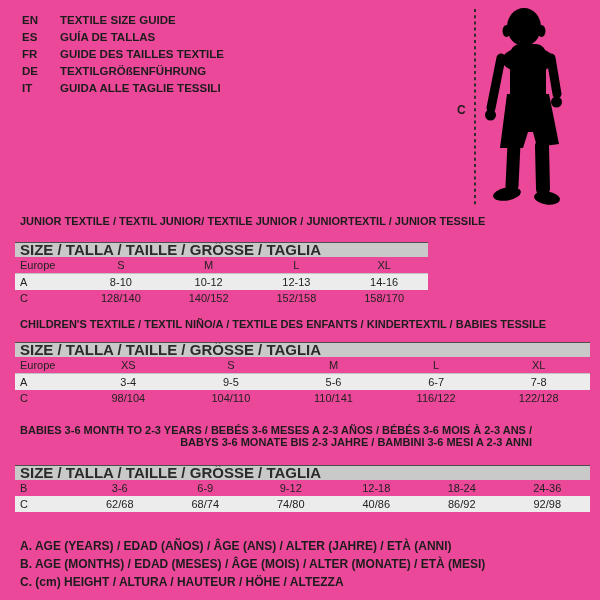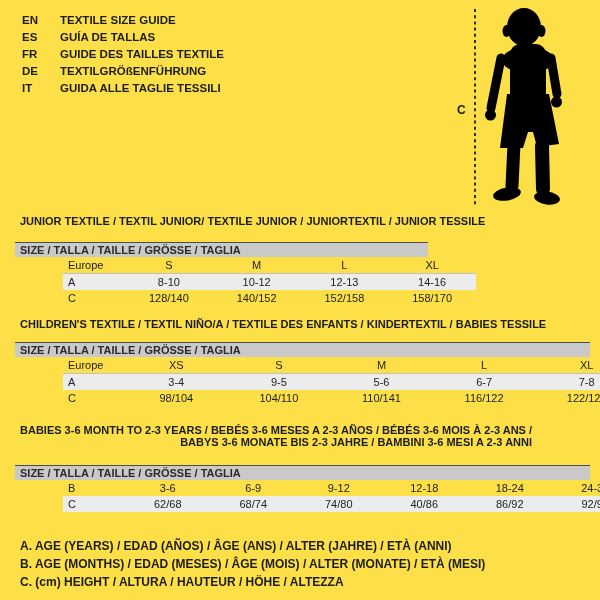--- a/index.html
+++ b/index.html
@@ -1,38 +1,38 @@
 <!DOCTYPE html>
 <html><head>
 <meta charset="utf-8">
 <style>
   html,body{margin:0;padding:0;background:#ffffff;}
   .page{
-    position:relative;width:600px;height:600px;background:#fde047;
+    position:relative;width:600px;height:600px;background:#ec4899;
     font-family:"Liberation Sans",sans-serif;color:#1c1c1c;overflow:hidden;
   }
   
   .langs{position:absolute;left:22px;top:12px;}
   .lang-row{display:flex;font-weight:bold;font-size:11.5px;line-height:17px;}
   .lang-code{width:38px;}
   
   .figure-wrap{position:absolute;left:450px;top:4px;width:145px;height:205px;}
   .fig-c{position:absolute;left:457px;top:103px;font-size:12px;font-weight:bold;}
   
   .sec-title{position:absolute;left:20px;font-size:11px;font-weight:bold;white-space:nowrap;}
   .sec-title .line2{white-space:nowrap;}
   .line2:empty{display:none;}
   
   .tbl{position:absolute;left:15px;}
   .bar{
     height:14px;background:#c9c9c9;border-top:1px solid #4d4d4d;
-    font-size:11px;font-weight:bold;line-height:14px;padding-left:5px;color:#2a2a2a;
+    font-size:15px;font-weight:bold;line-height:14px;padding-left:5px;color:#2a2a2a;
     white-space:nowrap;overflow:hidden;
   }
-  table{border-collapse:collapse;table-layout:fixed;width:100%;margin-left:48px;}
+  table{border-collapse:collapse;table-layout:fixed;width:100%;}
   td{font-size:11px;height:16px;text-align:center;padding:0;color:#222;}
   td.lbl{text-align:left;padding-left:5px;}
   tr.shaded{background:#ececec;}
   tr.head-row td{border-bottom:1px solid #c2c2c2;}
   
   .notes{position:absolute;left:20px;top:537px;font-size:12px;font-weight:bold;line-height:18px;}
 </style>
 </head>
 <body>
 

